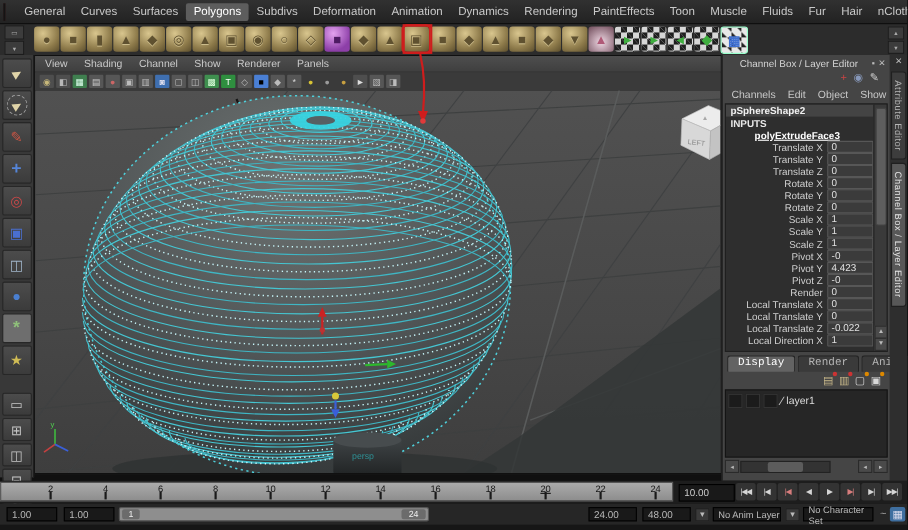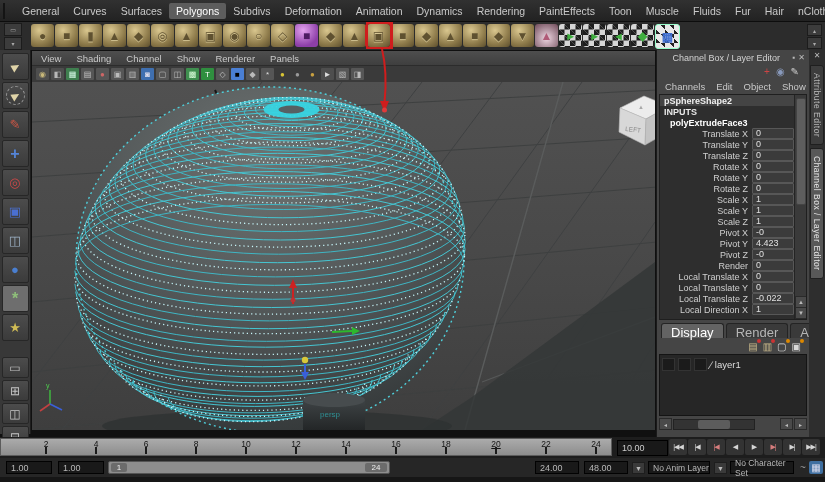--- a/index.html
+++ b/index.html
@@ -61,33 +61,33 @@
   .cb-corner-icon{font-size:8px;color:#bbb;margin-left:3px;}
   #cb-iconrow{height:15px;display:flex;justify-content:flex-end;align-items:center;gap:6px;padding-right:10px;}
   .cb-opt-icon{font-size:10px;line-height:10px;}
   #cb-menus{height:14px;display:flex;gap:11px;align-items:center;padding-left:8px;font-size:9.5px;}
   #cb-list{flex:none;height:224px;margin:1px 2px;background:#2e2e2e;border:1px solid #1f1f1f;
     position:relative;overflow:hidden;}
   #cb-rows{position:absolute;inset:0 12px 0 0;}
   .cb-row{height:11px;display:flex;align-items:center;}
   .cb-row.obj{font-weight:bold;color:#f0f0f0;background:#444;padding-left:4px;}
   .cb-row.sect{font-weight:bold;color:#e8e8e8;padding-left:4px;}
-  .cb-row.node{font-weight:bold;color:#fff;padding-left:10px;}
+  .cb-row.node{font-weight:bold;color:#fff;padding-left:26px;text-decoration:underline;}
   .cb-row.chan{justify-content:flex-end;}
   .cb-label{color:#cfcfcf;padding-right:4px;}
   .cb-val{width:37px;height:9px;background:#3b3b3b;border:1px solid #575757;border-radius:1px;
     padding-left:3px;color:#e0e0e0;flex:none;line-height:9px;}
   #cb-scroll{position:absolute;top:0;right:0;bottom:0;width:11px;background:#3a3a3a;border-left:1px solid #242424;}
   #cb-thumb{position:absolute;top:3px;left:1px;width:8px;height:105px;background:#5e5e5e;border-radius:2px;border:1px solid #444;}
   .cb-arrow{position:absolute;left:0;width:10px;height:10px;background:#4a4a4a;color:#bbb;font-size:6px;
     display:flex;align-items:center;justify-content:center;border:1px solid #2a2a2a;}
   
   #le-tabs{height:15px;display:flex;gap:2px;padding:2px 4px 0 4px;}
   .le-tab{padding:1px 9px;background:#3a3a3a;border:1px solid #242424;border-bottom:none;
-    border-radius:3px 3px 0 0;font-size:13px;color:#b5b5b5;}
+    border-radius:3px 3px 0 0;font-size:10px;color:#b5b5b5;font-family:Liberation Mono, monospace;}
   .le-tab.active{background:#636363;color:#fff;}
   #le-menus{height:13px;display:flex;gap:10px;align-items:center;padding-left:7px;font-size:9.5px;
     background:#484848;border-top:1px solid #2a2a2a;}
   #le-icons{height:16px;display:flex;justify-content:flex-end;gap:5px;align-items:center;padding-right:8px;}
   .le-icon{font-size:10px;position:relative;}
   .le-dot{position:absolute;top:-2px;right:-3px;width:4px;height:4px;border-radius:50%;}
   #le-list{height:60px;margin:0 2px;background:#262626;border:1px solid #141414;}
   #layer-row{display:flex;align-items:center;gap:3px;padding:3px 2px;}
   .layer-toggle{width:11px;height:11px;background:#1b1b1b;border:1px solid #333;flex:none;}
   #layer-slash{color:#ccc;font-size:11px;}

